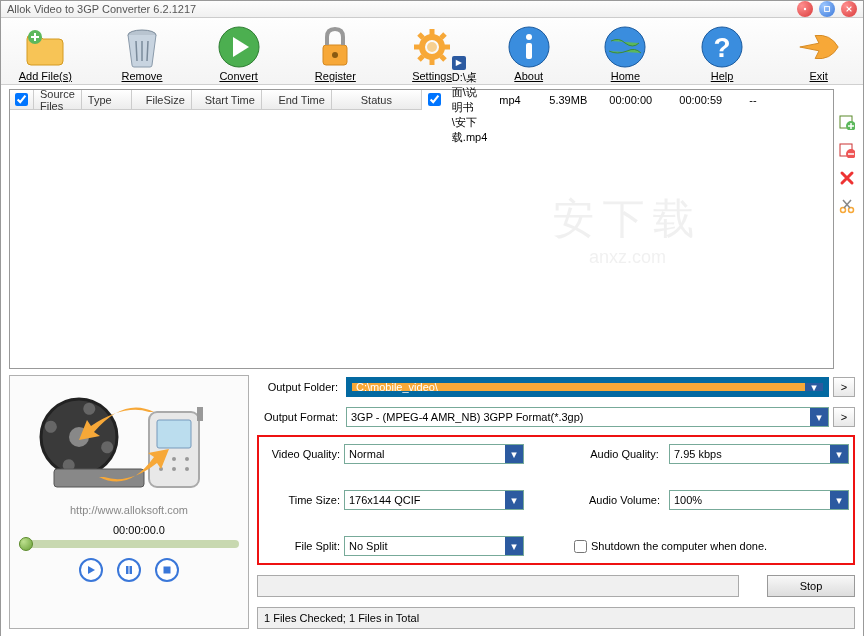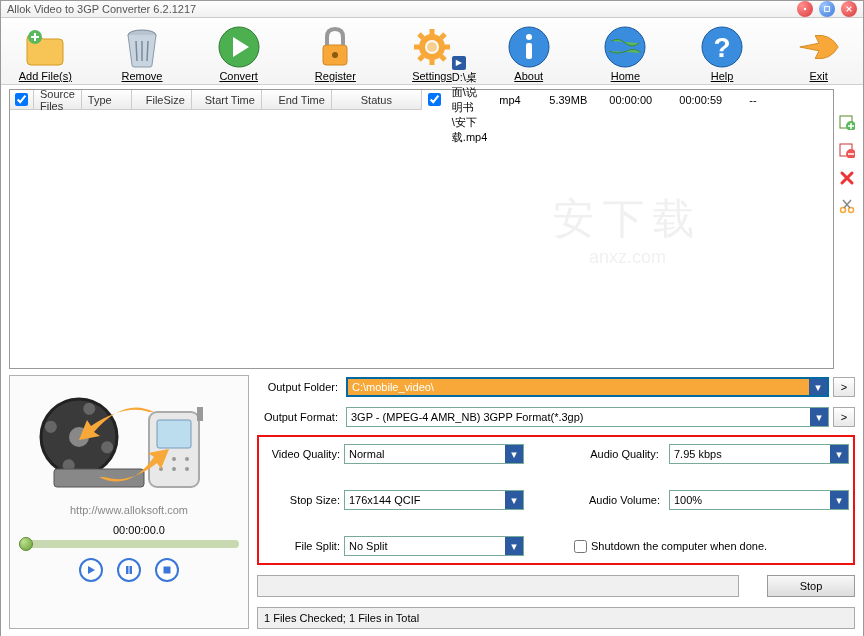--- a/index.html
+++ b/index.html
@@ -49,21 +49,21 @@
 .preview .time { font-size: 11px; color: #000; margin-top: 8px; padding-left: 20px; }
 .preview .seek { width: 220px; height: 8px; background: #c8d8b0; border-radius: 4px; margin-top: 4px; position:relative; }
 .preview .seek-thumb { position:absolute;left:0;top:-3px;width:14px;height:14px;border-radius:50%;background:radial-gradient(circle at 30% 30%,#bde08f,#6aa038);border:1px solid #5a8a2a; }
 .preview .controls { display:flex;gap:14px;margin-top:10px; }
 .ctrlbtn { width:24px;height:24px;border-radius:50%;border:2px solid #3a77d9;display:flex;align-items:center;justify-content:center;cursor:pointer;background:#fff; }
 
 .settings { flex: 1; display: flex; flex-direction: column; gap: 6px; }
 .row { display: flex; align-items: center; height: 24px; gap: 4px; }
 .row .label { width: 85px; text-align: right; font-size: 11px; color: #000; padding-right: 4px; }
 .select { flex: 1; height: 20px; border: 1px solid #7a9; background: #fff; display: flex; align-items: center; position: relative; font-size: 11px; padding-left: 4px; }
-.select.orange { background: #f7a838; color: #fff; border: 2px solid #0369a1; }
+.select.orange { background: #f7a838; color: #fff; border: 6px solid #0369a1; }
 .select .arrow { width: 18px; height: 100%; background: #2c5aa0; color: #fff; position: absolute; right: 0; top: 0; display: flex; align-items: center; justify-content: center; cursor:pointer; }
 .sqbtn { width: 22px; height: 20px; border: 1px solid #aaa; background: linear-gradient(#fff,#e8e8e8); display: flex; align-items: center; justify-content: center; cursor:pointer; }
 .redbox { border: 2px solid #e11; padding: 6px 4px 6px 0; display: flex; flex-direction: column; gap: 24px; }
 .row2 { display: flex; align-items: center; height: 22px; }
 .row2 .label { width: 85px; text-align: right; font-size: 11px; padding-right: 4px; }
 .row2 .select { width: 180px; flex: none; }
 .row2 .gap { width: 60px; }
 .row2 .label2 { width: 85px; text-align: center; font-size: 11px; padding-right: 4px; }
 .row2 .select2 { width: 180px; flex: none; height: 20px; border: 1px solid #7a9; background: #fff; display: flex; align-items: center; position: relative; font-size: 11px; padding-left: 4px; }
 .row2 .select2 .arrow { width: 18px; height: 100%; background: #2c5aa0; color: #fff; position: absolute; right: 0; top: 0; display: flex; align-items: center; justify-content: center; }
@@ -324,21 +324,21 @@
                 <div class="arrow">▾</div>
               </div>
             <div class="gap"></div>
             <div class="label2">Audio Quality:</div>
             <div class="select2">
                 <span>7.95  kbps</span>
                 <div class="arrow">▾</div>
               </div>
           </div>
           <div class="row2">
-            <div class="label">Stop Size:</div>
+            <div class="label">Time Size:</div>
             <div class="select">
                 <span>176x144   QCIF</span>
                 <div class="arrow">▾</div>
               </div>
             <div class="gap"></div>
             <div class="label2">Audio Volume:</div>
             <div class="select2">
                 <span>100%</span>
                 <div class="arrow">▾</div>
               </div>

